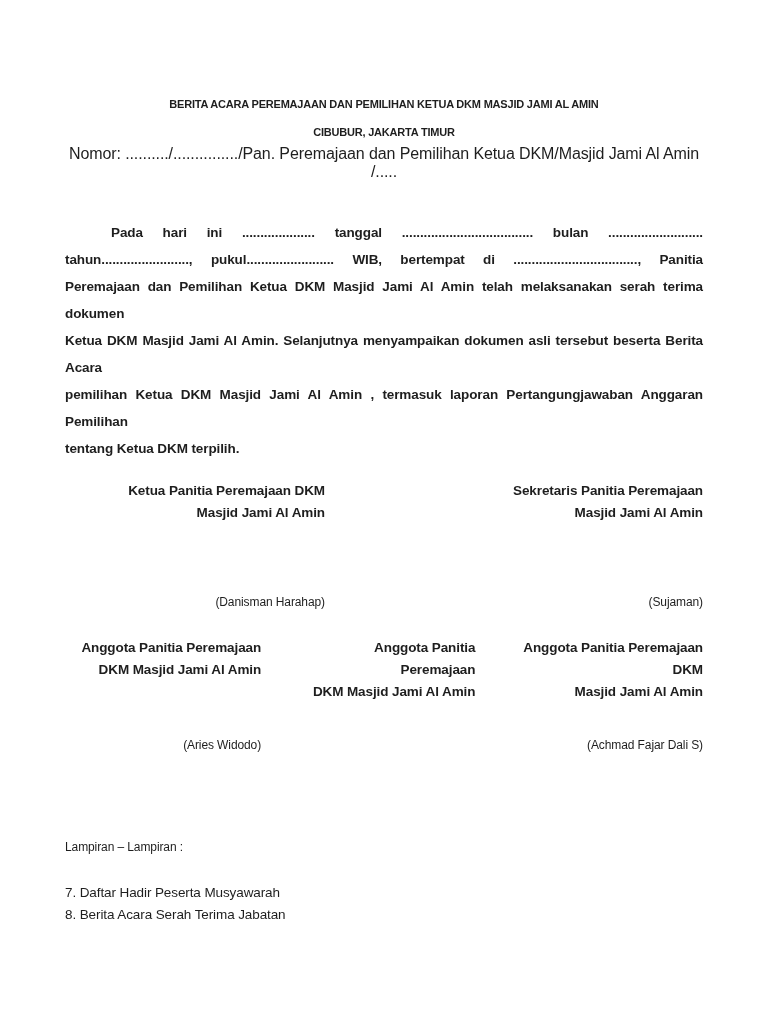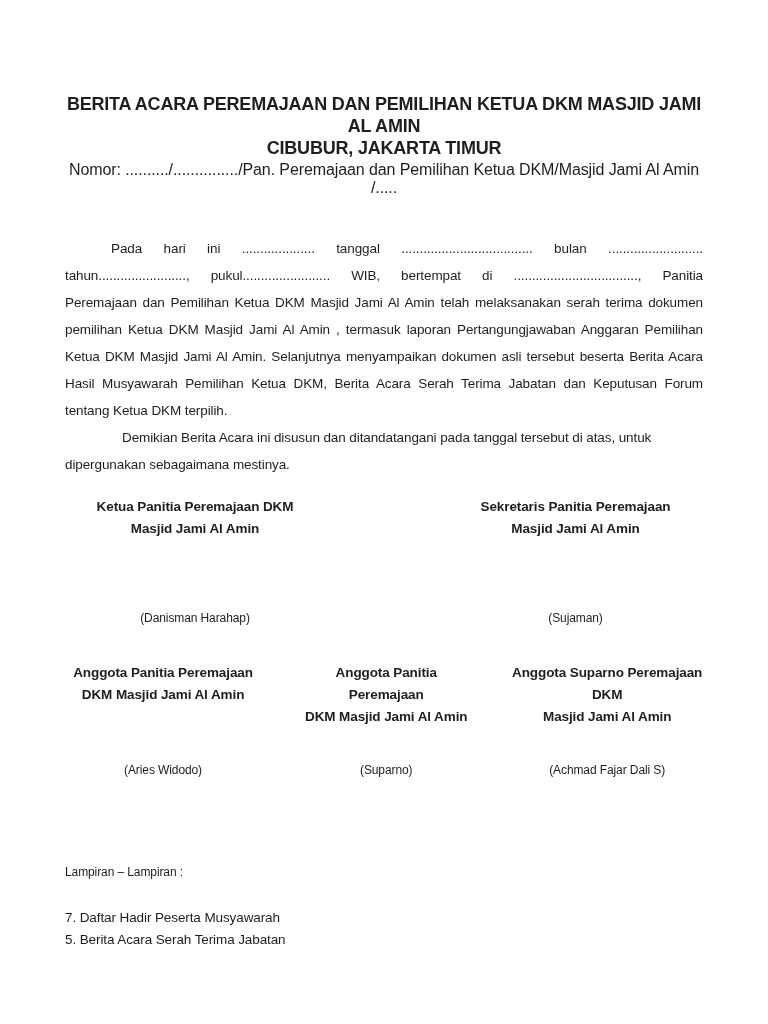--- a/index.html
+++ b/index.html
@@ -16,55 +16,56 @@
     background: #ffffff;
   }
   .content {
     padding: 0 65px 0 65px;
     width: 768px;
   }
   
   .title-block { margin-top: 93px; text-align: center; }
   .title-line {
     font-weight: bold;
-    font-size: 18px;
+    font-size: 11px;
     line-height: 22px;
     letter-spacing: -0.2px;
+    margin-top: 6px;
   }
   .nomor-line {
     font-size: 16px;
     line-height: 18px;
     margin-top: 2px;
     letter-spacing: -0.1px;
   }
   
-  .para1 { margin-top: 38px; }
+  .para1 { margin-top: 38px; font-weight: bold; }
   .body-line {
     font-size: 13.5px;
     line-height: 27px;
     letter-spacing: -0.1px;
     white-space: normal;
   }
   .jline { text-align: justify; text-align-last: justify; }
   .lline { text-align: left; }
   .indent1 { text-indent: 46px; }
   .indent2 { text-indent: 57px; }
   
   .sig-row1 {
     margin-top: 18px;
     display: flex;
     justify-content: space-between;
   }
   .sig-row2 {
-    margin-top: 34px;
+    margin-top: 25px;
     display: flex;
     justify-content: space-between;
     gap: 36px;
   }
-  .sig-col { text-align: center; }
+  .sig-col { text-align: right; }
   .sig-col .roles { overflow: visible; }
   .sig-row1 .roles { height: 112px; }
   .sig-row2 .roles { height: 98px; }
   .role-line {
     font-weight: bold;
     font-size: 13.5px;
     line-height: 22px;
     letter-spacing: -0.1px;
   }
   .sig-name {
@@ -100,30 +101,25 @@
     <div class="title-block">
       <div class="title-line">BERITA ACARA PEREMAJAAN DAN PEMILIHAN KETUA DKM MASJID JAMI AL AMIN</div>
       <div class="title-line">CIBUBUR, JAKARTA TIMUR</div>
       <div class="nomor-line">Nomor: ........../.............../Pan. Peremajaan dan Pemilihan Ketua DKM/Masjid Jami Al Amin /.....</div>
     </div>
 
     <div class="para1">
       <div class="body-line jline indent1">Pada hari ini .................... tanggal .................................... bulan ..........................</div>
       <div class="body-line jline">tahun........................, pukul........................ WIB, bertempat di .................................., Panitia</div>
       <div class="body-line jline">Peremajaan dan Pemilihan Ketua DKM Masjid Jami Al Amin telah melaksanakan serah terima dokumen</div>
+      <div class="body-line jline">Ketua DKM Masjid Jami Al Amin. Selanjutnya menyampaikan dokumen asli tersebut beserta Berita Acara</div>
       <div class="body-line jline">pemilihan Ketua DKM Masjid Jami Al Amin , termasuk laporan Pertangungjawaban Anggaran Pemilihan</div>
-      <div class="body-line jline">Ketua DKM Masjid Jami Al Amin. Selanjutnya menyampaikan dokumen asli tersebut beserta Berita Acara</div>
-      <div class="body-line jline">Hasil Musyawarah Pemilihan Ketua DKM, Berita Acara Serah Terima Jabatan dan Keputusan Forum</div>
       <div class="body-line lline">tentang Ketua DKM terpilih.</div>
     </div>
 
-    <div class="para2">
-      <div class="body-line lline indent2">Demikian Berita Acara ini disusun dan ditandatangani pada tanggal tersebut di atas, untuk</div>
-      <div class="body-line lline">dipergunakan sebagaimana mestinya.</div>
-    </div>
 
     <div class="sig-row1">
       <div class="sig-col col-a">
         <div class="roles">
           <div class="role-line">Ketua Panitia Peremajaan DKM</div>
           <div class="role-line">Masjid Jami Al Amin</div>
         </div>
         <div class="sig-name">(Danisman Harahap)</div>
       </div>
       <div class="sig-col col-b">
@@ -141,33 +137,32 @@
           <div class="role-line">Anggota Panitia Peremajaan</div>
           <div class="role-line">DKM Masjid Jami Al Amin</div>
         </div>
         <div class="sig-name">(Aries Widodo)</div>
       </div>
       <div class="sig-col col-d">
         <div class="roles">
           <div class="role-line">Anggota Panitia Peremajaan</div>
           <div class="role-line">DKM Masjid Jami Al Amin</div>
         </div>
-        <div class="sig-name">(Suparno)</div>
       </div>
       <div class="sig-col col-e">
         <div class="roles">
-          <div class="role-line">Anggota Suparno Peremajaan DKM</div>
+          <div class="role-line">Anggota Panitia Peremajaan DKM</div>
           <div class="role-line">Masjid Jami Al Amin</div>
         </div>
         <div class="sig-name">(Achmad Fajar Dali S)</div>
       </div>
     </div>
 
     <div class="lampiran">
       <div class="lampiran-heading">Lampiran – Lampiran :</div>
       <div class="lampiran-items">
         <div class="lampiran-item">7. Daftar Hadir Peserta Musyawarah</div>
-        <div class="lampiran-item">5. Berita Acara Serah Terima Jabatan</div>
+        <div class="lampiran-item">8. Berita Acara Serah Terima Jabatan</div>
       </div>
     </div>
 
   </div>
 </div>
 
 </body></html>

